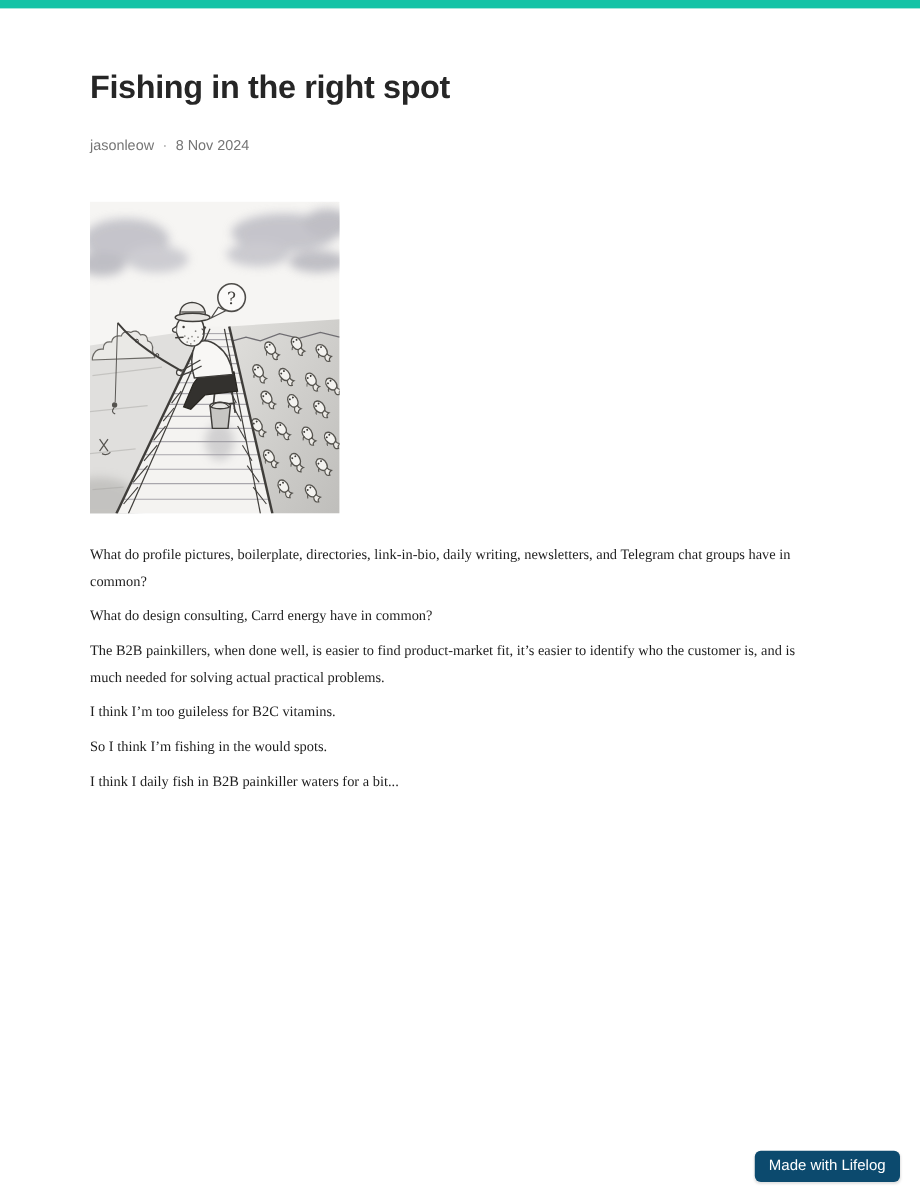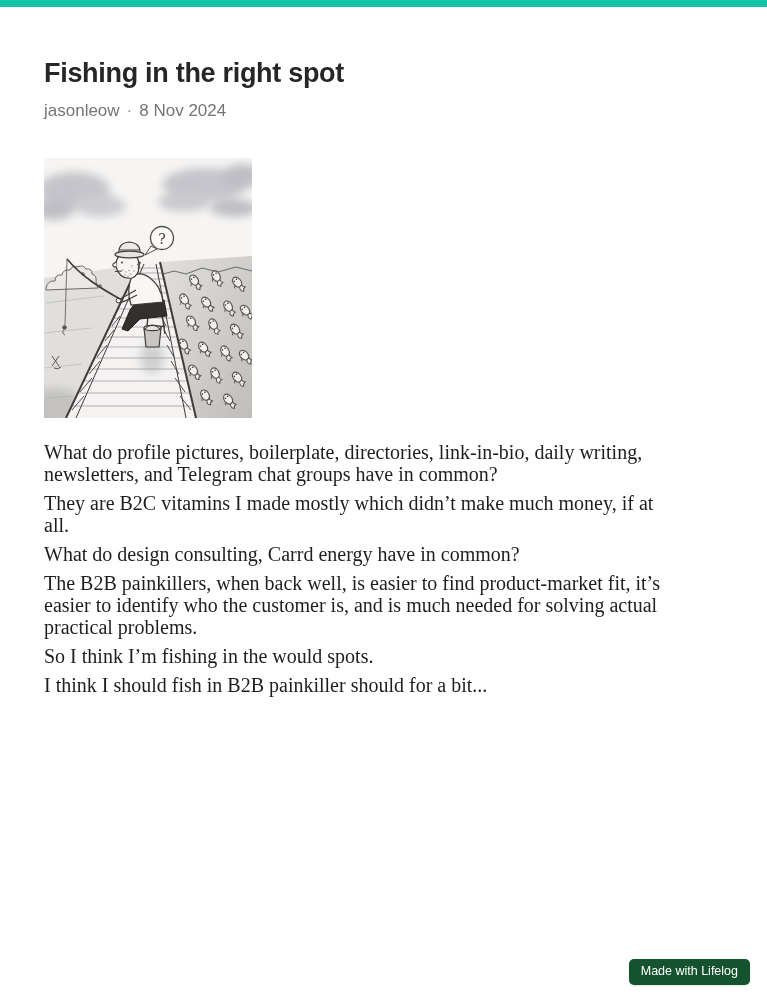--- a/index.html
+++ b/index.html
@@ -11,33 +11,33 @@
     overflow: hidden;
     position: relative;
     font-family: "Liberation Sans", sans-serif;
   }
   .topbar {
     width: 100%;
     height: 7px;
     background: #14c3a6;
   }
   .page {
-    padding: 0 44px;
+    padding: 0 75px;
   }
   h1.post-title {
     margin: 50px 0 0 0;
     font-size: 27px;
     line-height: 33px;
     font-weight: 700;
     letter-spacing: -0.3px;
     color: #262626;
   }
   .byline {
-    margin-top: 12px;
-    font-size: 17px;
+    margin-top: 22px;
+    font-size: 12px;
     line-height: 18px;
     color: #757575;
   }
   .byline .sep {
     display: inline-block;
     margin: 0 7px;
     color: #9a9a9a;
   }
   figure.hero {
     margin: 38px 0 0 0;
@@ -46,21 +46,21 @@
     height: 260px;
   }
   figure.hero svg { display: block; }
   article.post-body {
     margin-top: 23px;
     width: 617px;
   }
   article.post-body p {
     margin: 0 0 7px 0;
     font-family: "Liberation Serif", serif;
-    font-size: 20px;
+    font-size: 12px;
     line-height: 22px;
     color: #1e1e1e;
   }
   .lifelog-badge {
     position: absolute;
     right: 17px;
     bottom: 15px;
     background: #2bc19d;
     color: #ffffff;
     font-size: 12.5px;
@@ -246,22 +246,22 @@
       <g>
         <polygon points="107,88 101,97 113,91" fill="#fbfaf9" stroke="#4e4c49" stroke-width="1"></polygon>
         <circle cx="118" cy="80" r="11.5" fill="#fbfaf9" stroke="#4e4c49" stroke-width="1.3"></circle>
         <text x="118" y="85.5" text-anchor="middle" font-family="DejaVu Serif, serif" font-size="14" fill="#3f3d3a">?</text>
       </g>
     </svg>
   </figure>
 
   <article class="post-body">
       <p>What do profile pictures, boilerplate, directories, link-in-bio, daily writing, newsletters, and Telegram chat groups have in common?</p>
-      <p>They are B2C vitamins I made mostly which didn’t make much money, if at all.</p>
       <p>What do design consulting, Carrd energy have in common?</p>
-      <p>The B2B painkillers, when back well, is easier to find product-market fit, it’s easier to identify who the customer is, and is much needed for solving actual practical problems.</p>
+      <p>The B2B painkillers, when done well, is easier to find product-market fit, it’s easier to identify who the customer is, and is much needed for solving actual practical problems.</p>
+      <p>I think I’m too guileless for B2C vitamins.</p>
       <p>So I think I’m fishing in the would spots.</p>
-      <p>I think I should fish in B2B painkiller should for a bit...</p>
+      <p>I think I daily fish in B2B painkiller waters for a bit...</p>
     </article>
 
 </main>
 
-<a class="lifelog-badge" style="background: #14532d;">Made with Lifelog</a>
+<a class="lifelog-badge" style="background: #0c4a6e;">Made with Lifelog</a>
 
 </body></html>

